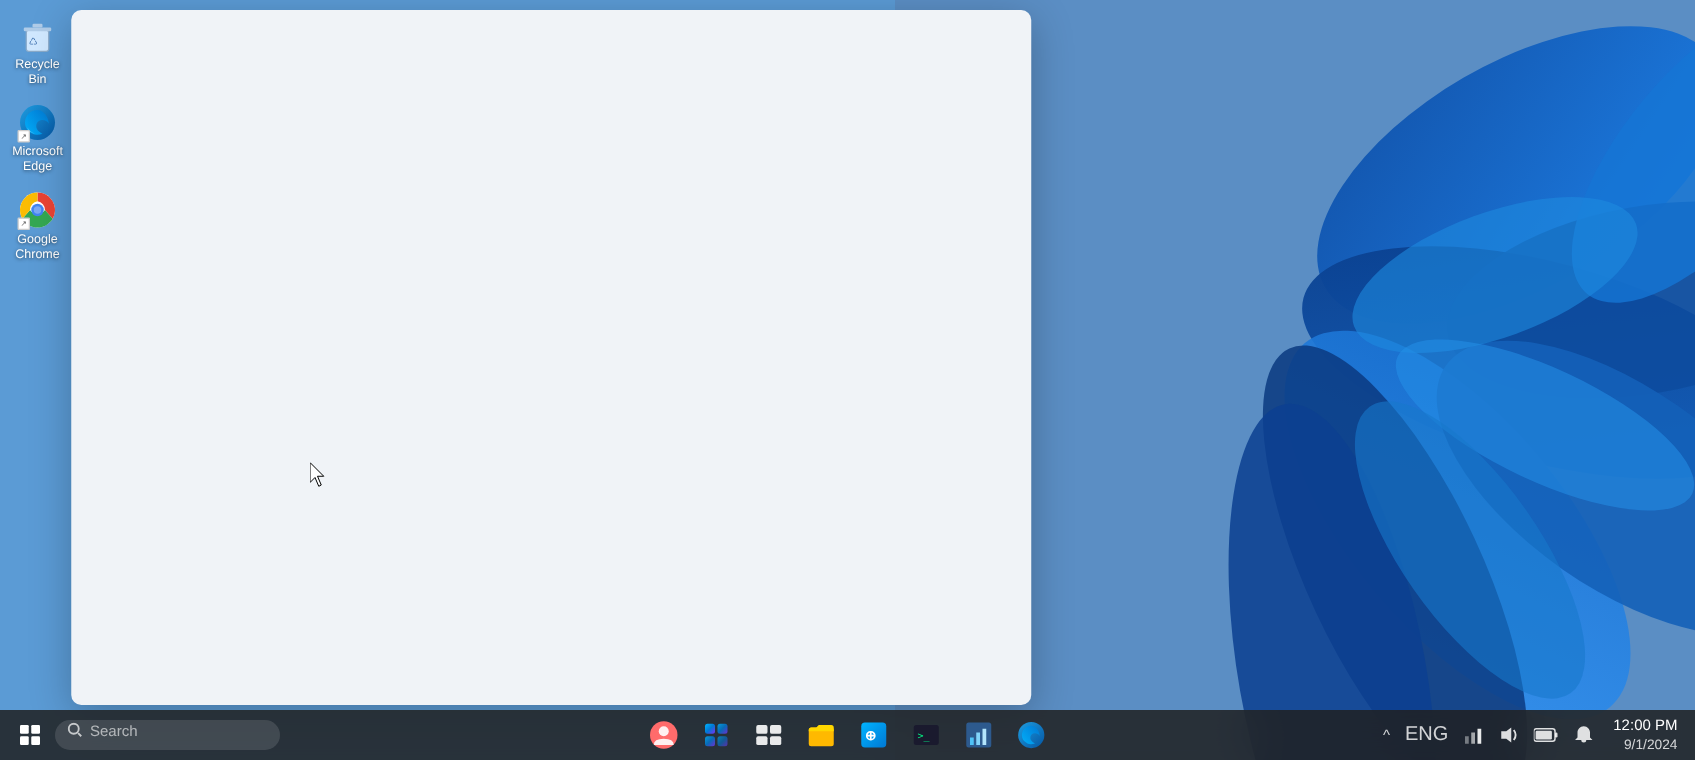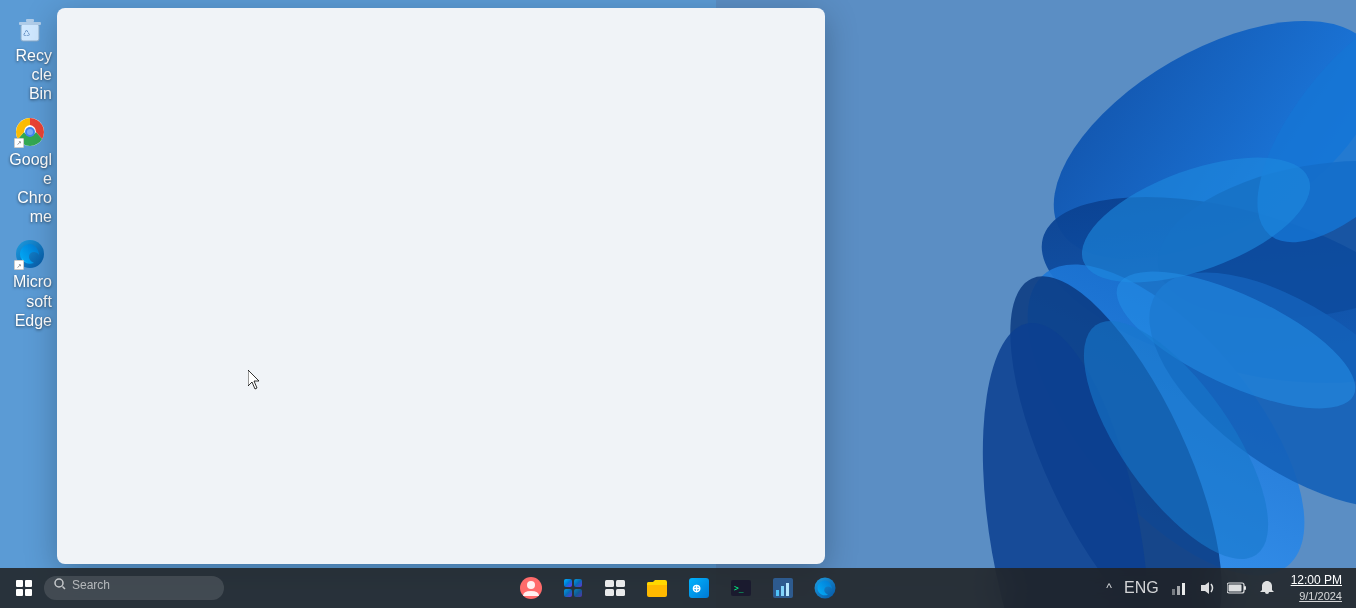--- a/index.html
+++ b/index.html
@@ -59,22 +59,22 @@
 
     .icon-img {
       width: 32px;
       height: 32px;
       position: relative;
       margin-bottom: 2px;
     }
 
     .icon-label {
       color: white;
-      font-size: 16px;
-      text-align: right;
+      font-size: 10px;
+      text-align: center;
       text-shadow: 0 1px 3px rgba(0,0,0,0.6);
       line-height: 1.2;
       word-break: break-word;
     }
 
     
     .taskbar {
       position: absolute;
       bottom: 0;
       left: 0;
@@ -192,21 +192,20 @@
     .clock-area {
       display: flex;
       flex-direction: column;
       align-items: flex-end;
       color: white;
       font-size: 11px;
       line-height: 1.4;
       cursor: pointer;
       padding: 2px 6px;
       border-radius: 4px;
-      text-decoration: underline;
     }
 
     
     .cursor {
       position: absolute;
       width: 12px;
       height: 20px;
       z-index: 50;
       pointer-events: none;
     }
@@ -275,40 +274,20 @@
 
           <text x="9" y="24" font-size="8" fill="#4a7ab5">♺</text>
         </svg>
       </div>
       <span class="icon-label">Recycle Bin</span>
     </div>
 
     <div class="desktop-icon">
       <div class="icon-img">
         <svg width="32" height="32" viewBox="0 0 32 32" xmlns="http://www.w3.org/2000/svg">
-          <circle cx="16" cy="16" r="14" fill="white"></circle>
-
-          <path d="M16 2 A14 14 0 0 1 28.12 23 L22 16 A7 7 0 0 0 16 9 Z" fill="#ea4335"></path>
-          <path d="M28.12 23 A14 14 0 0 1 3.88 23 L10 16 A7 7 0 0 0 22 16 Z" fill="#34a853"></path>
-          <path d="M3.88 23 A14 14 0 0 1 16 2 L16 9 A7 7 0 0 0 10 16 Z" fill="#fbbc04"></path>
-
-          <circle cx="16" cy="16" r="5" fill="#4285f4"></circle>
-          <circle cx="16" cy="16" r="3" fill="white" opacity="0.3"></circle>
-
-        </svg>
-        <div style="position:absolute;bottom:0;left:0;width:10px;height:10px;background:white;border:1px solid #ccc;border-radius:1px;display:flex;align-items:center;justify-content:center;">
-          <span style="font-size:6px;color:#555;">↗</span>
-        </div>
-      </div>
-      <span class="icon-label">Google Chrome</span>
-    </div>
-
-    <div class="desktop-icon">
-      <div class="icon-img">
-        <svg width="32" height="32" viewBox="0 0 32 32" xmlns="http://www.w3.org/2000/svg">
           <defs>
             <linearGradient id="edge-g1" x1="0%" y1="0%" x2="100%" y2="100%">
               <stop offset="0%" stop-color="#1e9de0"></stop>
               <stop offset="100%" stop-color="#0556a3"></stop>
             </linearGradient>
             <linearGradient id="edge-g2" x1="0%" y1="100%" x2="100%" y2="0%">
               <stop offset="0%" stop-color="#00b4ff"></stop>
               <stop offset="100%" stop-color="#0078d4"></stop>
             </linearGradient>
           </defs>
@@ -319,20 +298,40 @@
           <rect x="20" y="20" width="10" height="10" rx="2" fill="#1abc9c" opacity="0"></rect>
         </svg>
         
         <div style="position:absolute;bottom:0;left:0;width:10px;height:10px;background:white;border:1px solid #ccc;border-radius:1px;display:flex;align-items:center;justify-content:center;">
           <span style="font-size:6px;color:#555;">↗</span>
         </div>
       </div>
       <span class="icon-label">Microsoft Edge</span>
     </div>
 
+    <div class="desktop-icon">
+      <div class="icon-img">
+        <svg width="32" height="32" viewBox="0 0 32 32" xmlns="http://www.w3.org/2000/svg">
+          <circle cx="16" cy="16" r="14" fill="white"></circle>
+
+          <path d="M16 2 A14 14 0 0 1 28.12 23 L22 16 A7 7 0 0 0 16 9 Z" fill="#ea4335"></path>
+          <path d="M28.12 23 A14 14 0 0 1 3.88 23 L10 16 A7 7 0 0 0 22 16 Z" fill="#34a853"></path>
+          <path d="M3.88 23 A14 14 0 0 1 16 2 L16 9 A7 7 0 0 0 10 16 Z" fill="#fbbc04"></path>
+
+          <circle cx="16" cy="16" r="5" fill="#4285f4"></circle>
+          <circle cx="16" cy="16" r="3" fill="white" opacity="0.3"></circle>
+
+        </svg>
+        <div style="position:absolute;bottom:0;left:0;width:10px;height:10px;background:white;border:1px solid #ccc;border-radius:1px;display:flex;align-items:center;justify-content:center;">
+          <span style="font-size:6px;color:#555;">↗</span>
+        </div>
+      </div>
+      <span class="icon-label">Google Chrome</span>
+    </div>
+
   </div>
 
   <div class="popup-window">
     
   </div>
 
   <svg class="cursor" style="left:248px;top:370px;" viewBox="0 0 12 20" xmlns="http://www.w3.org/2000/svg">
     <path d="M0 0 L0 16 L4 12 L7 19 L9 18 L6 11 L11 11 Z" fill="white" stroke="black" stroke-width="0.8"></path>
   </svg>
 

